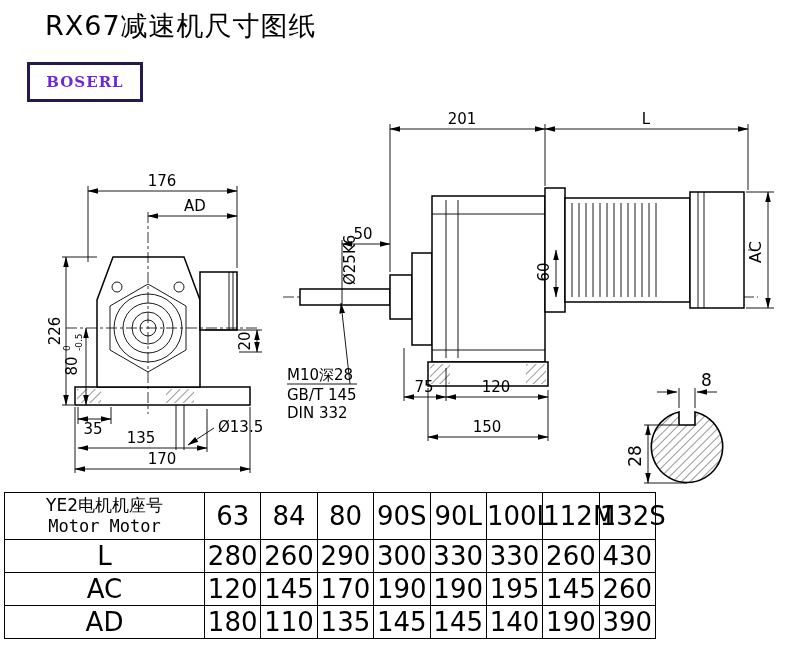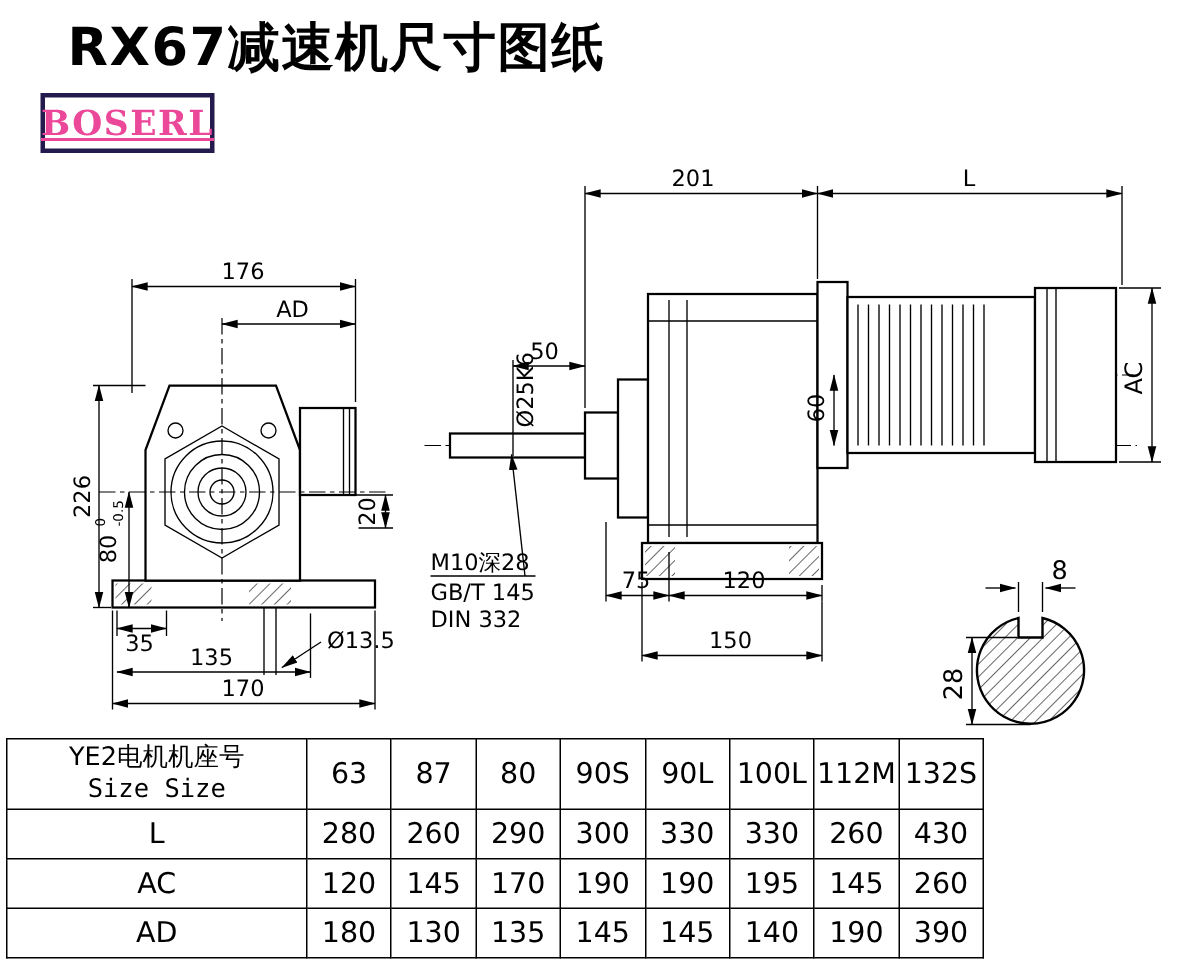--- a/index.html
+++ b/index.html
@@ -1,27 +1,27 @@
 <!DOCTYPE html>
 <html><head>
 <meta charset="utf-8">
 <style>
   html,body{margin:0;padding:0;background:#fff;}
   body{width:800px;height:646px;position:relative;font-family:"DejaVu Sans",sans-serif;color:#000;overflow:hidden;}
-  .page-title{position:absolute;left:45px;top:8px;font-size:35px;font-weight:bold;letter-spacing:1px;}
+  .page-title{position:absolute;left:45px;top:8px;font-size:27px;font-weight:normal;letter-spacing:1px;}
   .logo-box{position:absolute;left:27px;top:62px;width:110px;height:34px;border:3px solid #241a4e;display:flex;align-items:center;justify-content:center;background:#fff;}
-  .logo-text{font-family:"DejaVu Serif",serif;font-weight:bold;font-size:23px;color:#ec4899;letter-spacing:1px;text-decoration:underline;}
+  .logo-text{font-family:"DejaVu Serif",serif;font-weight:bold;font-size:15px;color:#6d28d9;letter-spacing:1px;}
   svg.drawing{position:absolute;left:0;top:0;}
   svg text{font-family:"DejaVu Sans",sans-serif;fill:#000;}
   .t15{font-size:15px;} .t16{font-size:16px;} .t17{font-size:17px;} .t9{font-size:9px;}
   .olw{fill:#fff;stroke:#000;stroke-width:1.5;}
   .tn{fill:none;stroke:#000;stroke-width:0.9;}
   .cl{fill:none;stroke:#000;stroke-width:0.8;stroke-dasharray:11 3 3 3;}
   table.dim-table{position:absolute;left:4px;top:492px;width:652px;border-collapse:collapse;table-layout:fixed;}
-  table.dim-table td{border:1px solid #000;text-align:center;vertical-align:middle;font-size:19px;padding:0;height:32px;}
+  table.dim-table td{border:1px solid #000;text-align:center;vertical-align:middle;font-size:26px;padding:0;height:32px;}
   table.dim-table td.hd{height:46px;font-size:17px;line-height:1.25;}
   table.dim-table td.hd .mono{font-family:"DejaVu Sans Mono",monospace;}
 </style>
 </head>
 <body>
 
 <div class="page-title">RX67减速机尺寸图纸</div>
 <div class="logo-box">
   <span class="logo-text">BOSERL</span>
 </div>
@@ -252,24 +252,24 @@
       <col>
       <col>
       <col>
       <col>
       <col>
     </colgroup>
   <tbody>
       <tr>
     <td class="hd">
       <div>YE2电机机座号</div>
-      <div class="mono">Size Size</div>
+      <div class="mono">Motor Motor</div>
     </td>
     <td>63</td>
-    <td>87</td>
+    <td>84</td>
     <td>80</td>
     <td>90S</td>
     <td>90L</td>
     <td>100L</td>
     <td>112M</td>
     <td>132S</td>
   </tr>
   <tr>
     <td>L</td>
     <td>280</td>
@@ -288,21 +288,21 @@
     <td>170</td>
     <td>190</td>
     <td>190</td>
     <td>195</td>
     <td>145</td>
     <td>260</td>
   </tr>
   <tr>
     <td>AD</td>
     <td>180</td>
-    <td>130</td>
+    <td>110</td>
     <td>135</td>
     <td>145</td>
     <td>145</td>
     <td>140</td>
     <td>190</td>
     <td>390</td>
   </tr>
 </tbody>
   </table>
 

